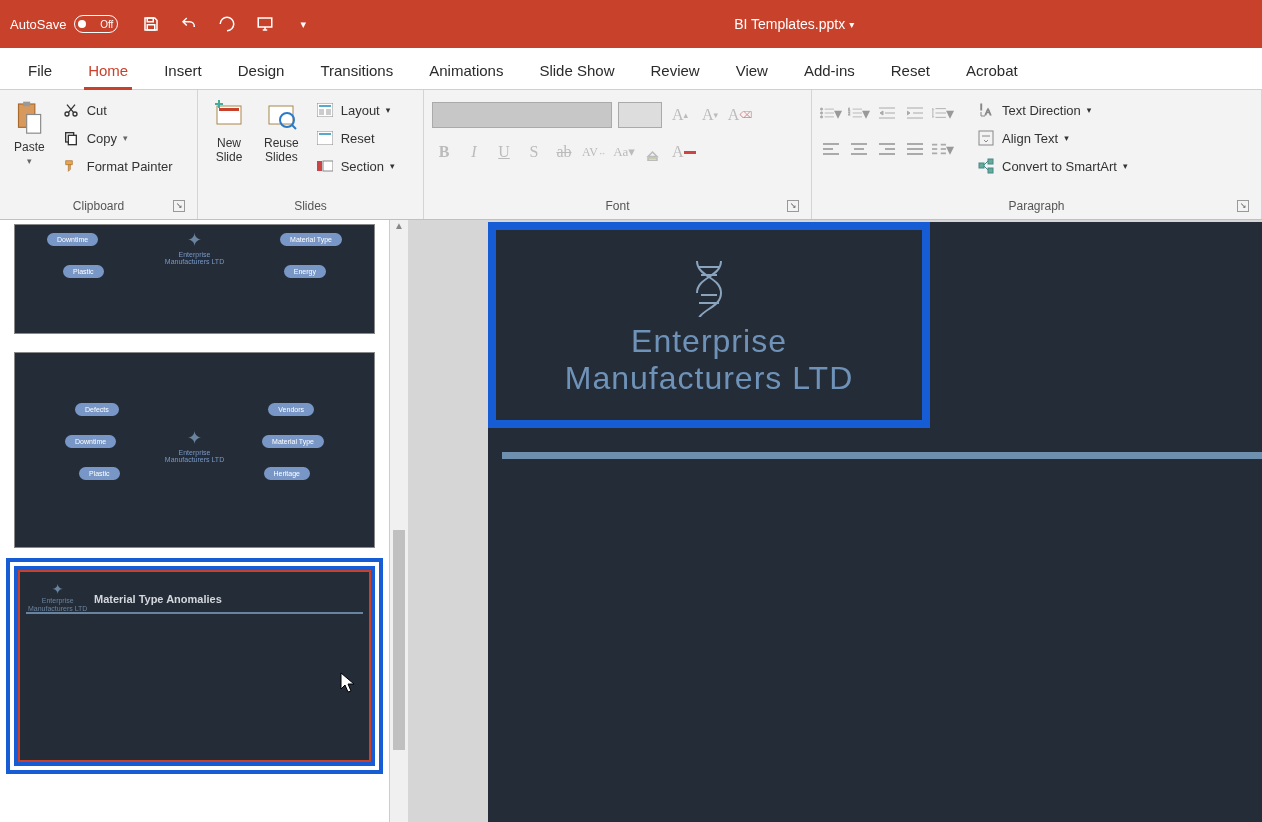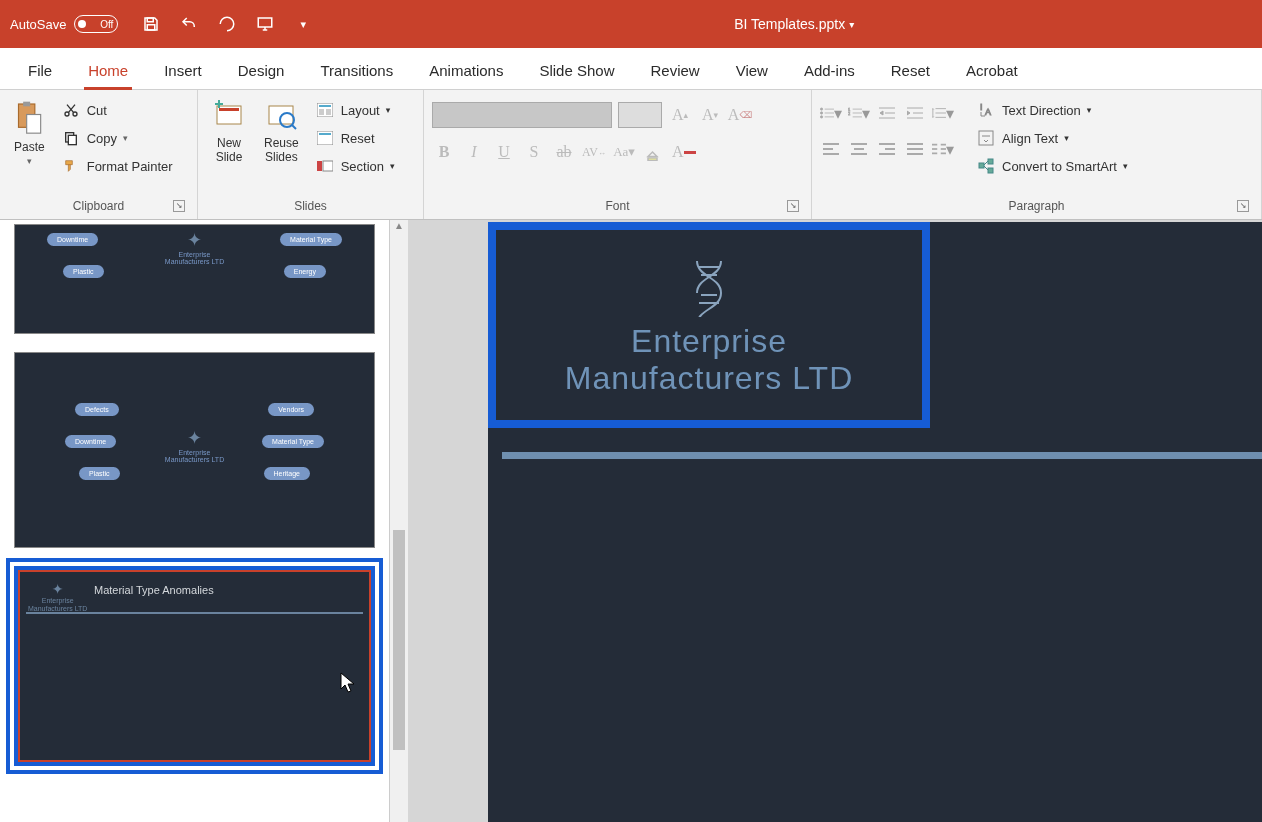--- a/index.html
+++ b/index.html
@@ -58,21 +58,21 @@
 .slide-thumb.t2 { height: 196px; }
 .slide-thumb.t3 { height: 200px; border: 4px solid #165cd4; outline: 4px solid #165cd4; outline-offset: 4px; position: relative; }
 .slide-thumb.t3::before { content: ""; position: absolute; inset: 0; border: 2px solid #c8412b; }
 
 .pill { background: #7897c6; border-radius: 10px; color: #fff; font-size: 7px; padding: 3px 10px; position: absolute; white-space: nowrap; }
 .logo-sm { position: absolute; left: 50%; transform: translateX(-50%); top: 30px; color: #7897c6; font-size: 7px; text-align: center; line-height: 1.1; }
 .plus-sm { font-size: 18px; color: #6a839e; }
 
 .t3 .logo-corner { position: absolute; left: 10px; top: 12px; color: #6a839e; font-size: 7px; line-height: 1.1; text-align: center; }
 .t3 .plus-corner { color: #6a839e; font-size: 14px; }
-.t3-title { position: absolute; left: 76px; top: 14px; color: #d4d8dc; font-size: 11px; font-weight: normal; }
+.t3-title { position: absolute; left: 76px; top: 23px; color: #d4d8dc; font-size: 11px; font-weight: bold; }
 .t3-line { position: absolute; left: 8px; right: 8px; top: 42px; height: 2px; background: #6a839e; }
 
 
 .slide-main { position: absolute; left: 80px; top: 2px; width: 1200px; height: 700px; background: #242c38; }
 .logo-sel { position: absolute; left: 0; top: 0; width: 442px; height: 206px; border: 8px solid #165cd4; display: flex; flex-direction: column; align-items: center; justify-content: center; }
 .dna-svg { width: 64px; height: 64px; }
 .logo-text { color: #6f93b8; font-family: Arial, sans-serif; font-size: 32px; text-align: center; line-height: 1.15; letter-spacing: 1px; margin-top: 6px; font-weight: 400; }
 .main-title { position: absolute; left: 452px; top: 54px; color: #5b8cc9; font-family: Arial, sans-serif; font-weight: 900; font-size: 54px; letter-spacing: 1px; }
 .main-divider { position: absolute; left: 14px; right: 0; top: 230px; height: 7px; background: #6f8faf; }
 

